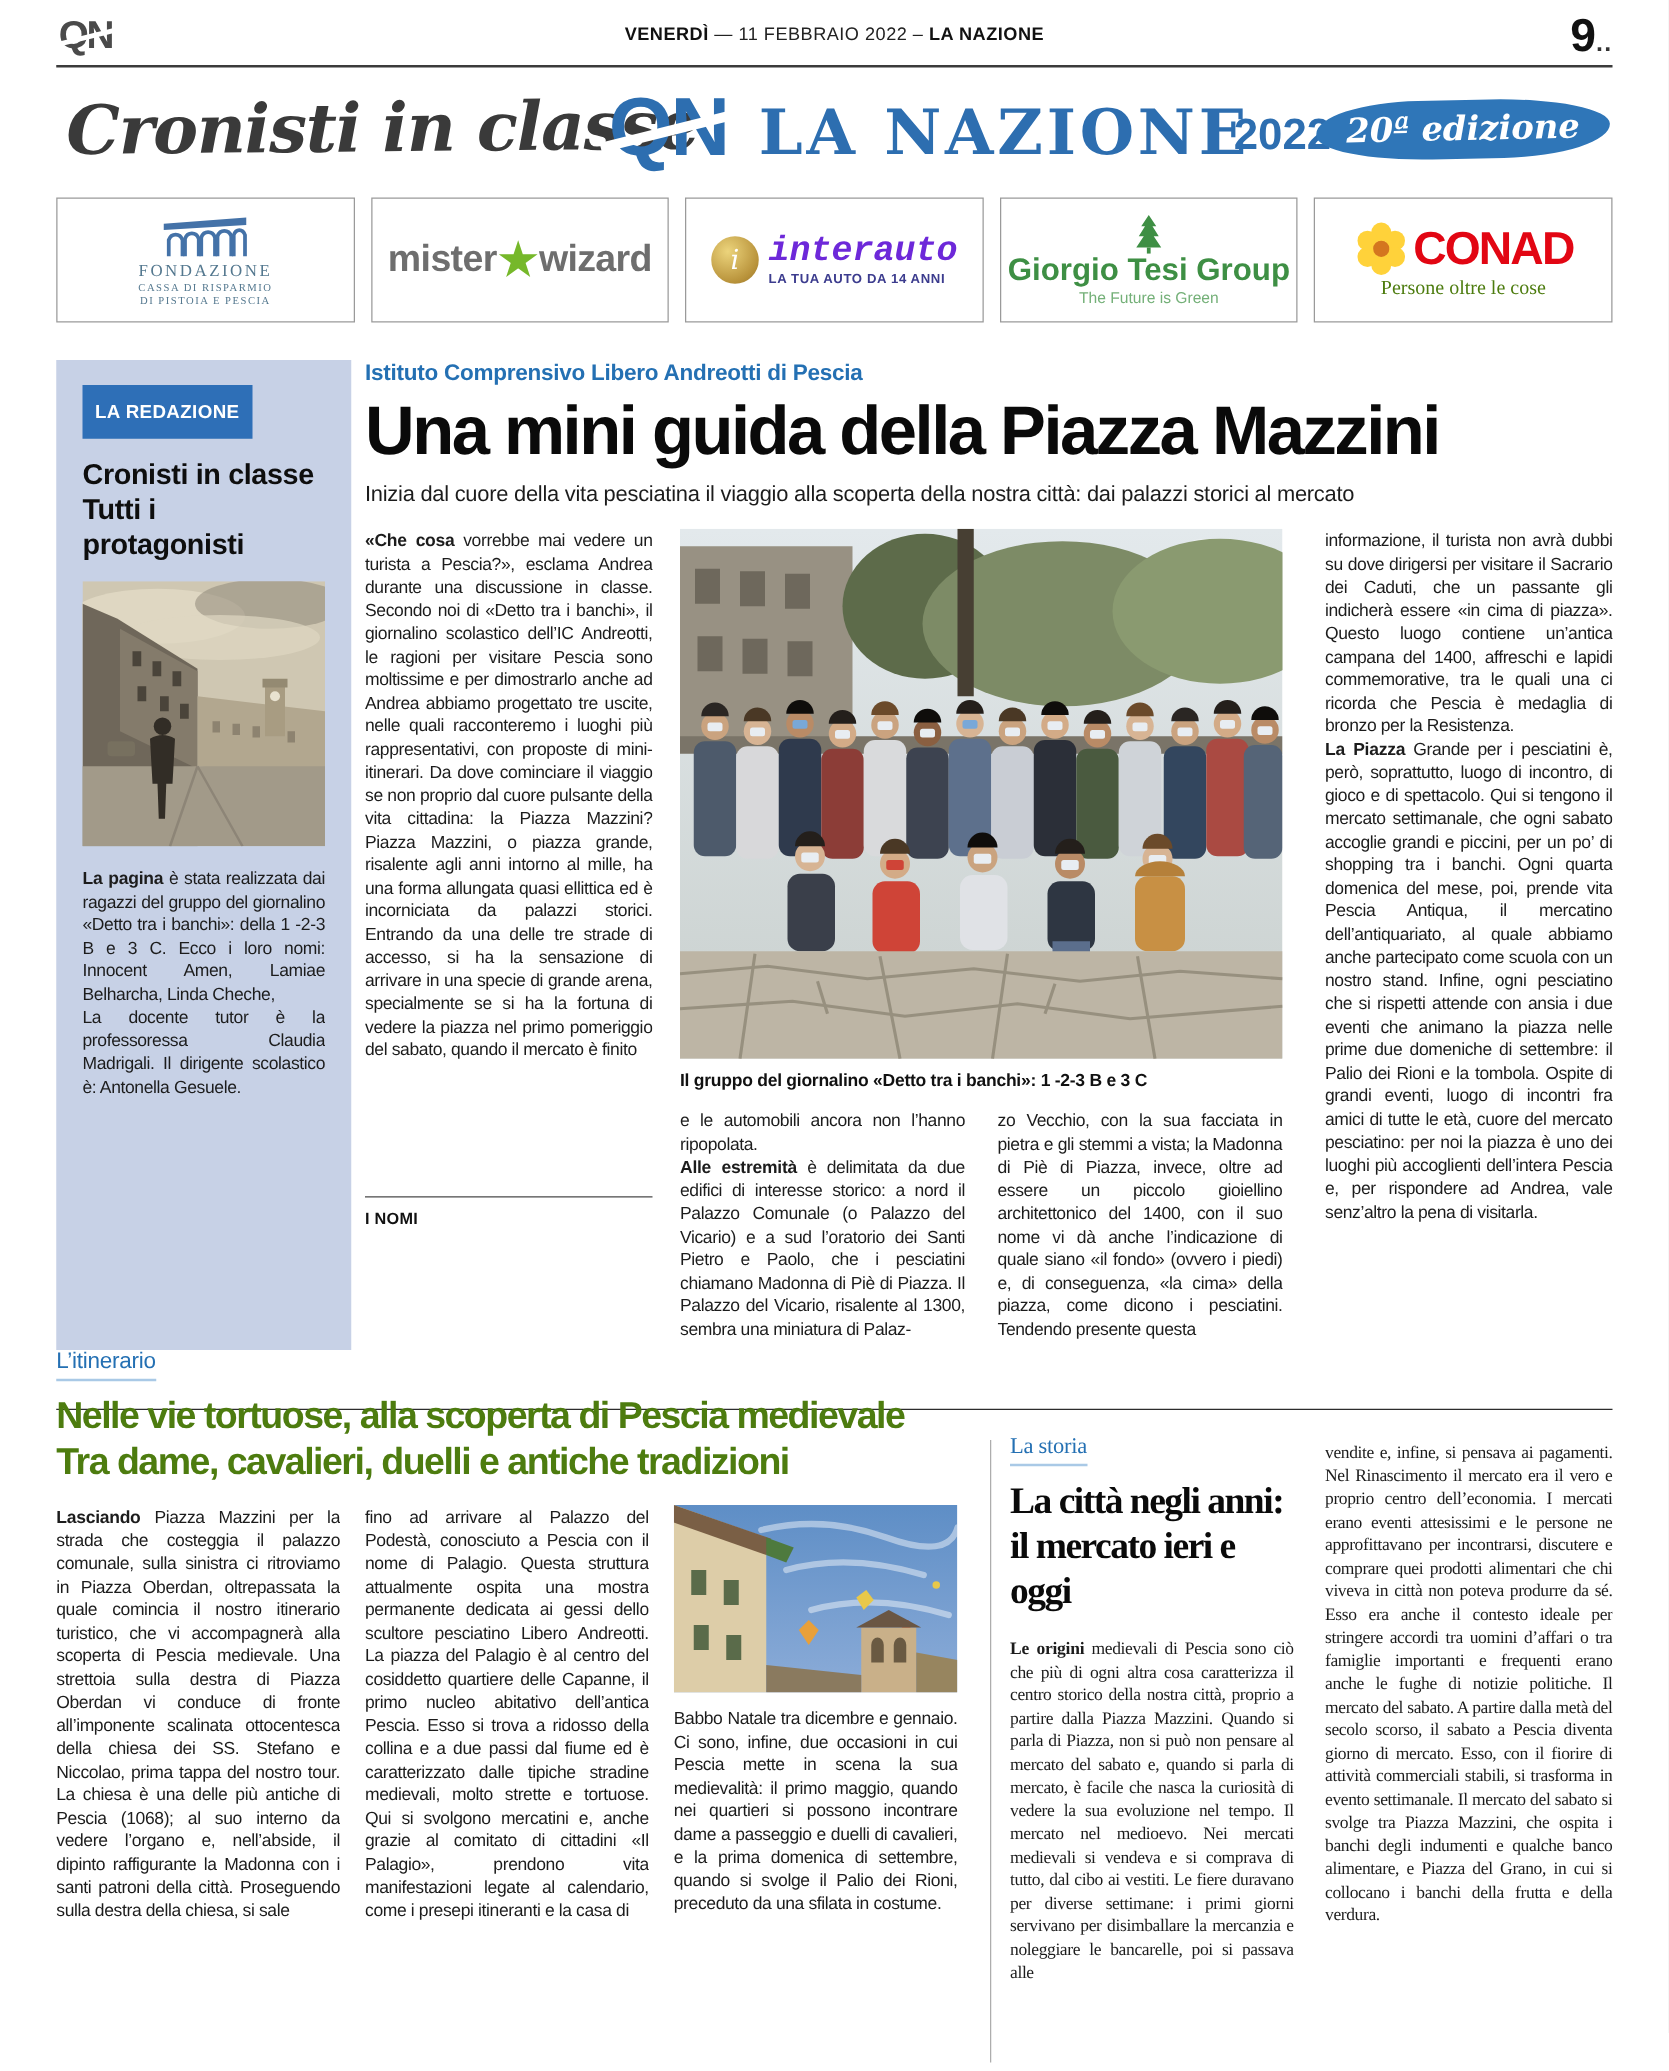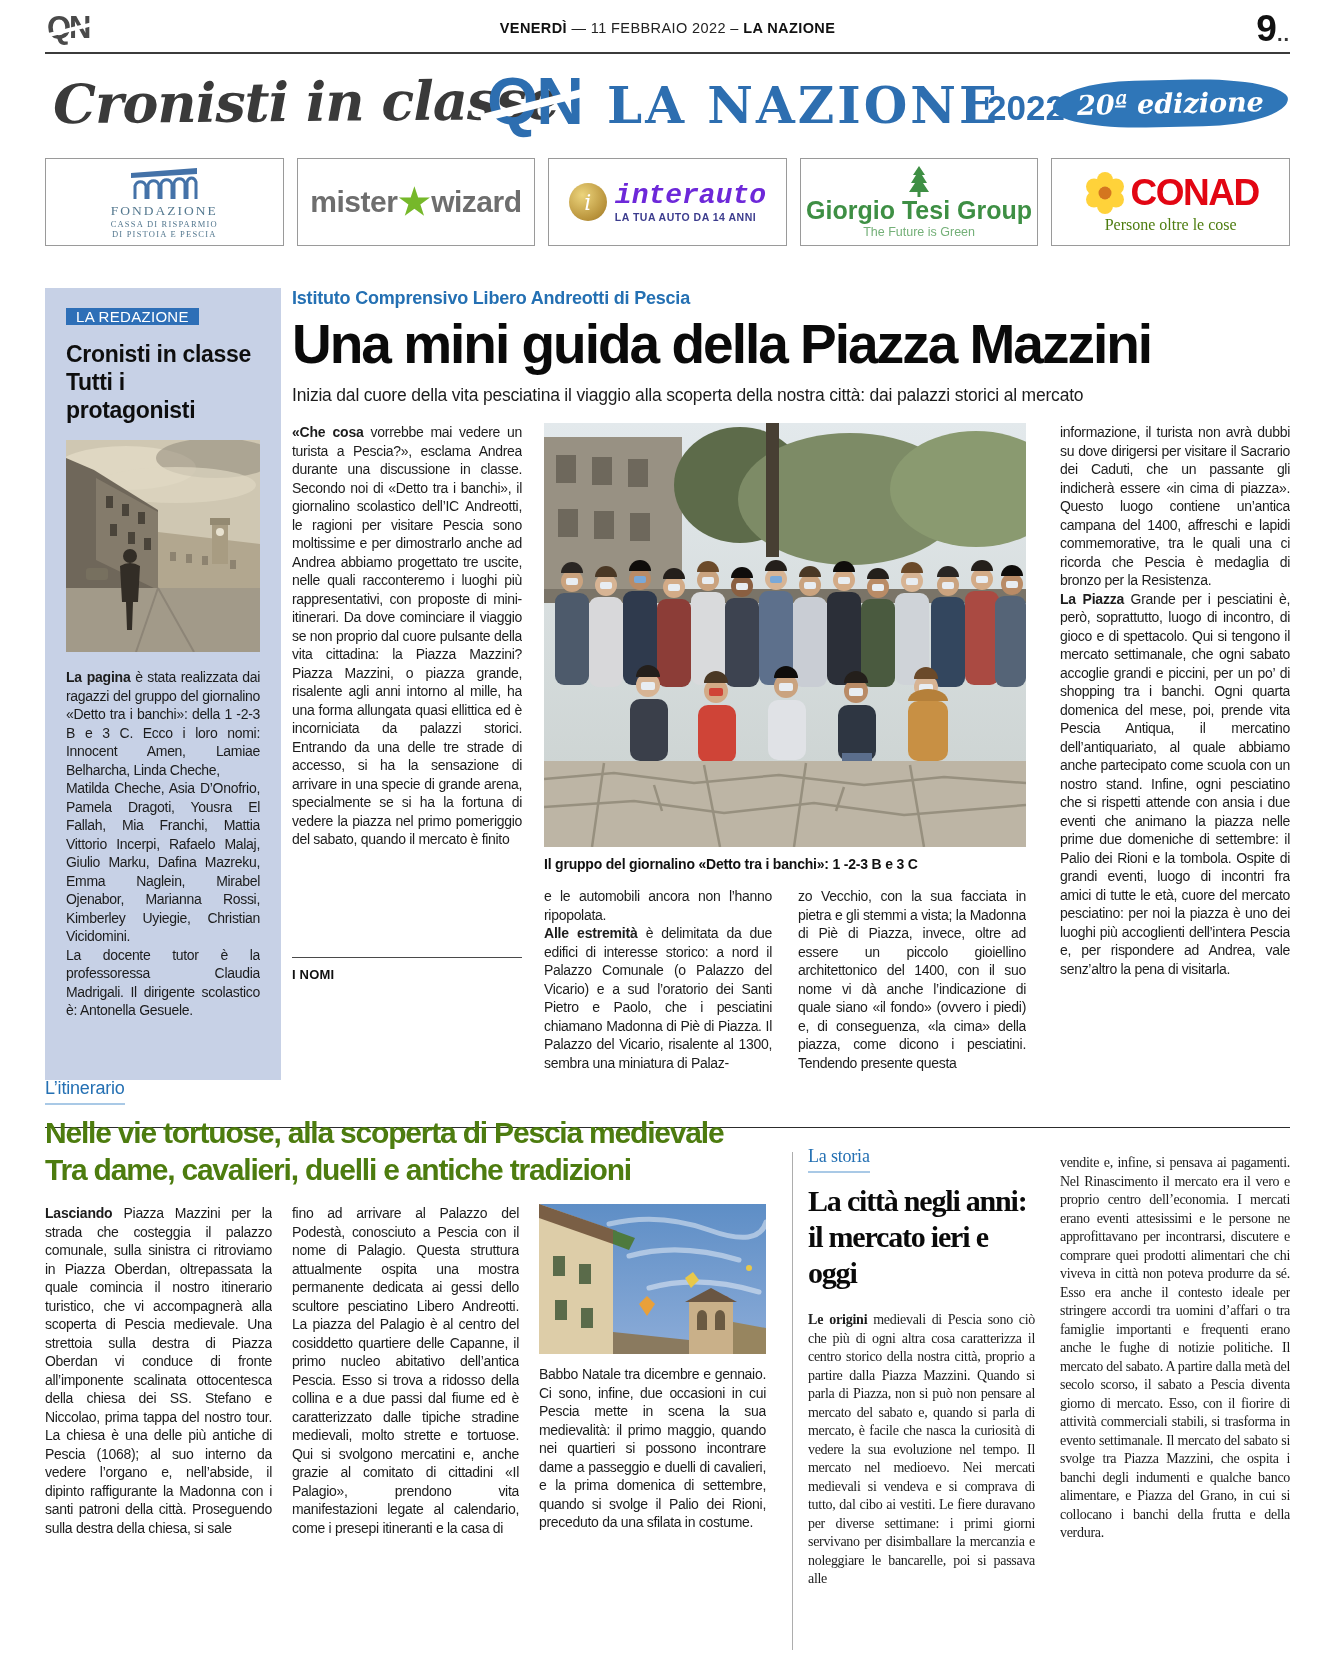--- a/index.html
+++ b/index.html
@@ -21,21 +21,21 @@
   .script-title{position:absolute;left:8px;top:8px;font-family:"DejaVu Serif",serif;font-style:italic;
                 font-weight:bold;font-size:54px;color:#3a3a3a;transform:rotate(-.5deg);letter-spacing:-1px;}
   .qn-big{position:absolute;left:442px;top:6px;font-size:66px;color:#2d6eb0;}
   .nazione{position:absolute;left:562px;top:14px;font-family:"DejaVu Serif",serif;font-weight:bold;
            font-size:50px;color:#2d6eb0;letter-spacing:3px;}
   .year{position:absolute;left:942px;top:26px;font-size:35px;font-weight:bold;color:#2d6eb0;}
   .edition-badge{position:absolute;left:1008px;top:18px;background:#2f76b8;color:#fff;
       font-family:"DejaVu Serif",serif;font-style:italic;font-weight:bold;font-size:27px;
       padding:8px 24px;border-radius:46% 54% 48% 52% / 70% 60% 72% 58%;transform:rotate(-1.2deg);}
   
-  .sponsors{position:absolute;left:45px;top:158px;width:1245px;height:88px;display:flex;gap:13px;}
+  .sponsors{position:absolute;left:45px;top:158px;width:1245px;height:100px;display:flex;gap:13px;}
   .sp{flex:1;border:1.5px solid #9a9a9a;background:#fff;display:flex;flex-direction:column;
       align-items:center;justify-content:center;overflow:hidden;}
   .sp-fond{color:#54788f;text-align:center;font-family:"Liberation Serif",serif;}
   .sp-fond .l1{font-size:13.5px;letter-spacing:2px;margin-top:2px;}
   .sp-fond .l2{font-size:8.5px;letter-spacing:1.2px;}
   .mw{font-size:30px;color:#6e6e6e;font-weight:bold;letter-spacing:-.5px;display:flex;align-items:center;}
   .mw .star{color:#76b82a;font-size:36px;margin:0 1px;line-height:1;}
   .ia{display:flex;align-items:center;gap:8px;}
   .coin{width:38px;height:38px;border-radius:50%;flex:0 0 38px;
         background:radial-gradient(circle at 35% 32%,#ecd47c,#b8923a 70%,#93702a);
@@ -46,22 +46,22 @@
   .gt{text-align:center;color:#3e8f44;}
   .gt .nm{font-size:25px;font-weight:bold;line-height:1.05;}
   .gt .tg{font-size:12.5px;color:#74b078;margin-top:2px;}
   .cn{display:flex;flex-direction:column;align-items:center;}
   .cn-row{display:flex;align-items:center;gap:4px;}
   .cn .nm{font-size:37px;font-weight:bold;color:#e20613;letter-spacing:-1.5px;line-height:1;}
   .cn .tg{font-family:"Liberation Serif",serif;font-size:16px;color:#4d7c0f;margin-top:1px;}
   
   .sidebar{position:absolute;left:45px;top:288px;width:236px;height:792px;background:#c7d1e6;
            box-sizing:border-box;padding:20px 21px;}
-  .red-badge{display:inline-block;background:#2e6fb7;color:#fff;font-weight:normal;font-size:15px;
-             letter-spacing:.3px;padding:0 10px;}
+  .red-badge{display:inline-block;background:#2e6fb7;color:#fff;font-weight:bold;font-size:15px;
+             letter-spacing:.3px;padding:13px 10px;}
   .side-title{margin-top:14px;font-size:23px;line-height:28px;font-weight:bold;color:#0e0e0e;letter-spacing:-.3px;}
   .side-photo{margin-top:16px;width:194px;height:212px;display:block;}
   .side-body{margin-top:16px;font-size:14.5px;line-height:16.4px;color:#1b1b1b;letter-spacing:-.2px;height:388px;overflow:hidden;}
   .side-body p{margin:0;}
   
   .main-article{position:absolute;left:292px;top:288px;width:998px;}
   .kicker{font-size:18px;font-weight:bold;color:#2470b3;letter-spacing:-.2px;}
   .headline{margin-top:6px;font-size:55px;line-height:58px;font-weight:bold;color:#0a0a0a;
             letter-spacing:-2px;white-space:nowrap;}
   .subtitle{margin-top:12px;font-size:17.5px;color:#1c1c1c;white-space:nowrap;letter-spacing:-.2px;}
@@ -223,21 +223,20 @@
       <rect x="144" y="78" width="20" height="7" fill="#948a72"></rect>
       <circle cx="154" cy="92" r="4" fill="#e8e2d0"></circle>
       <rect x="0" y="148" width="194" height="64" fill="#a29a89"></rect>
       <path d="M92,148 L70,212 M92,148 L128,212" stroke="#8d8577" stroke-width="2" fill="none"></path>
       <circle cx="64" cy="116" r="7" fill="#322d26"></circle>
       <path d="M54,126 Q64,120 74,126 L72,162 L67,162 L66,190 L61,190 L60,162 L56,162 Z" fill="#322d26"></path>
       <rect x="20" y="128" width="22" height="12" rx="3" fill="#77705f"></rect>
     </svg>
     <div class="side-body bt">
       <p><b>La pagina</b><span> è stata realizzata dai ragazzi del gruppo del giornalino «Detto tra i banchi»: della 1 -2-3 B e 3 C. Ecco i loro nomi: Innocent Amen, Lamiae Belharcha, Linda Cheche,</span></p>
-      <p>Matilda Cheche, Asia D’Onofrio, Pamela Dragoti, Yousra El Fallah, Mia Franchi, Mattia Vittorio Incerpi, Rafaelo Malaj, Giulio Marku, Dafina Mazreku, Emma Naglein, Mirabel Ojenabor, Marianna Rossi, Kimberley Uyiegie, Christian Vicidomini.</p>
       <p>La docente tutor è la professoressa Claudia Madrigali. Il dirigente scolastico è: Antonella Gesuele.</p>
     </div>
   </aside>
 
   <article class="main-article">
     <div class="kicker">Istituto Comprensivo Libero Andreotti di Pescia</div>
     <h1 class="headline" style="margin:6px 0 0 0;">Una mini guida della Piazza Mazzini</h1>
     <div class="subtitle">Inizia dal cuore della vita pesciatina il viaggio alla scoperta della nostra città: dai palazzi storici al mercato</div>
     <div class="bodyarea">
       <div class="colA">

